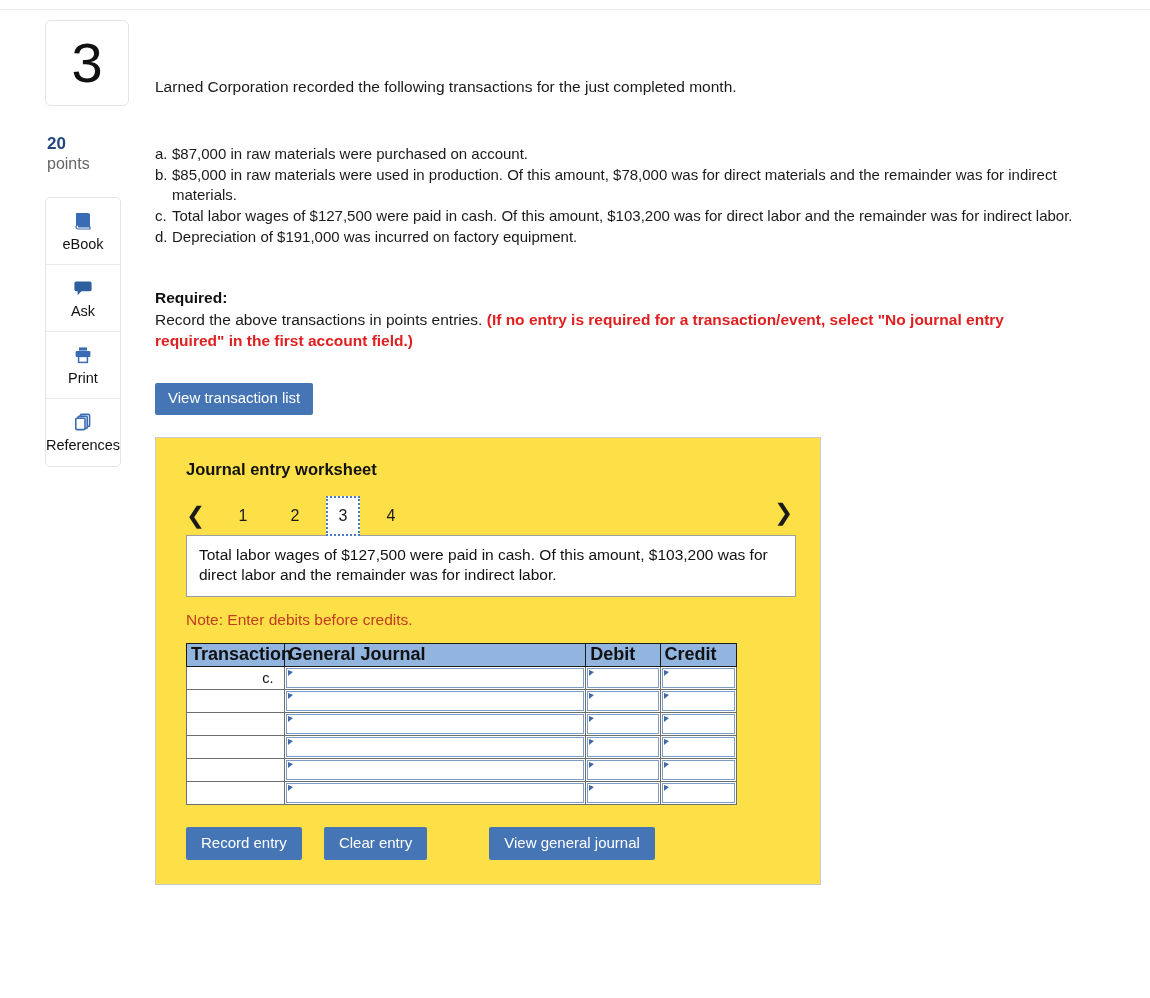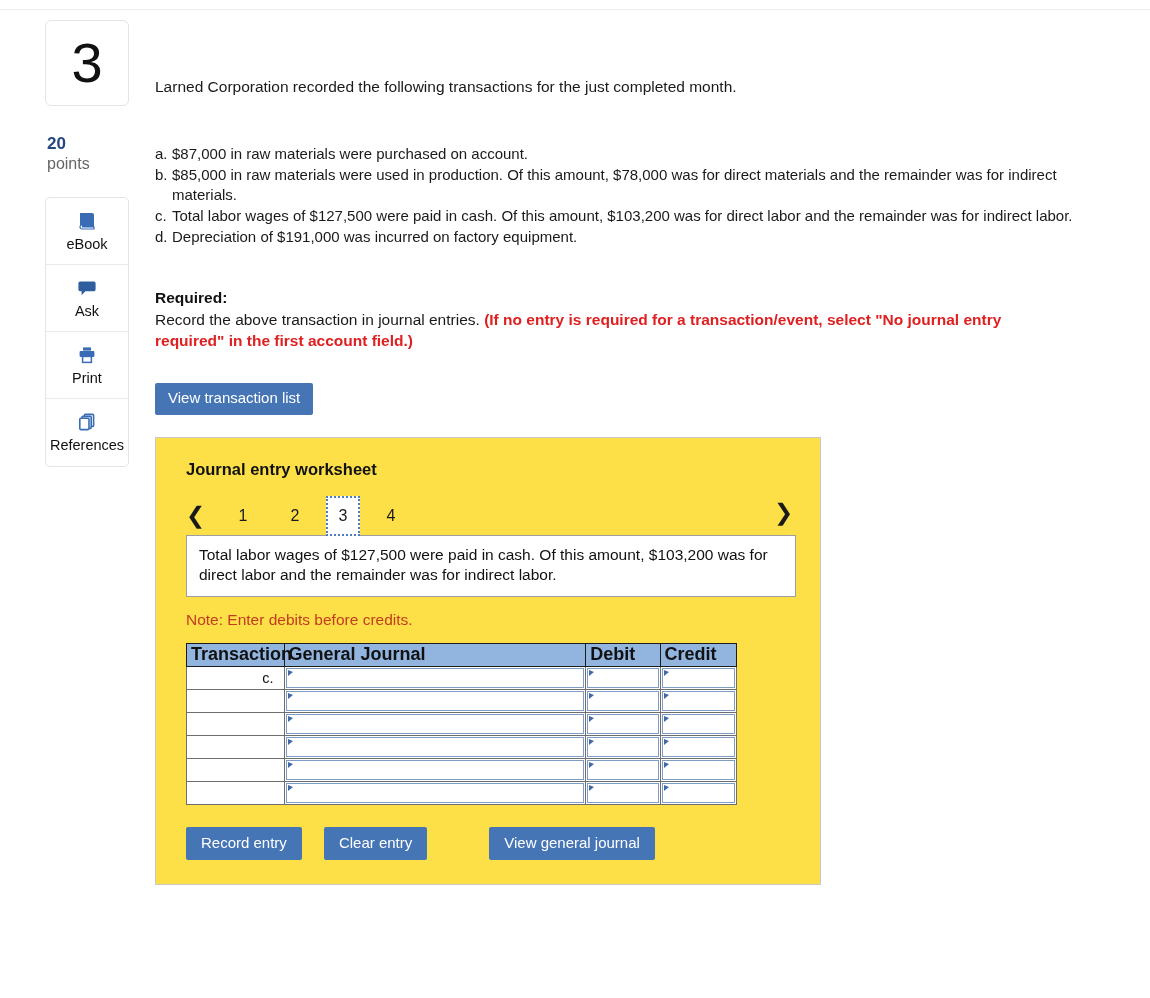--- a/index.html
+++ b/index.html
@@ -30,21 +30,21 @@
   .qnum-box span {
     font-size: 56px; font-weight: 400; color: #111; line-height: 1;
   }
 
   .points { margin-top: 28px; padding-left: 2px; }
   .points .pts-num { font-size: 17px; font-weight: 700; color: #23467d; line-height: 1.15; }
   .points .pts-lbl { font-size: 16px; color: #666; line-height: 1.2; }
 
   .toolstack {
     margin-top: 24px;
-    width: 84px;
+    width: 76px;
     border: 1px solid #e3e4e6; border-radius: 5px;
     background: #fff; overflow: hidden;
   }
   .tool {
     height: 67px;
     border-bottom: 1px solid #e9eaec;
     display: flex; flex-direction: column; align-items: center; justify-content: center;
     gap: 5px; cursor: pointer;
   }
   .tool:last-child { border-bottom: none; }
@@ -255,21 +255,21 @@
       </div>
       <div class="titem">
         <span class="tkey">d.</span>
         <span class="ttxt">Depreciation of $191,000 was incurred on factory equipment.</span>
       </div>
     </div>
 
     <div class="required">
       <div class="req-head">Required:</div>
       <div class="req-body">
-        <span>Record the above transaction in journal entries. </span><span class="req-red">(If no entry is required for a transaction/event, select "No journal entry required" in the first account field.)</span>
+        <span>Record the above transactions in points entries. </span><span class="req-red">(If no entry is required for a transaction/event, select "No journal entry required" in the first account field.)</span>
       </div>
     </div>
 
     <div class="view-tl-wrap">
       <button class="btn">View transaction list</button>
     </div>
 
     <div class="panel">
 
       <div class="panel-title">Journal entry worksheet</div>

